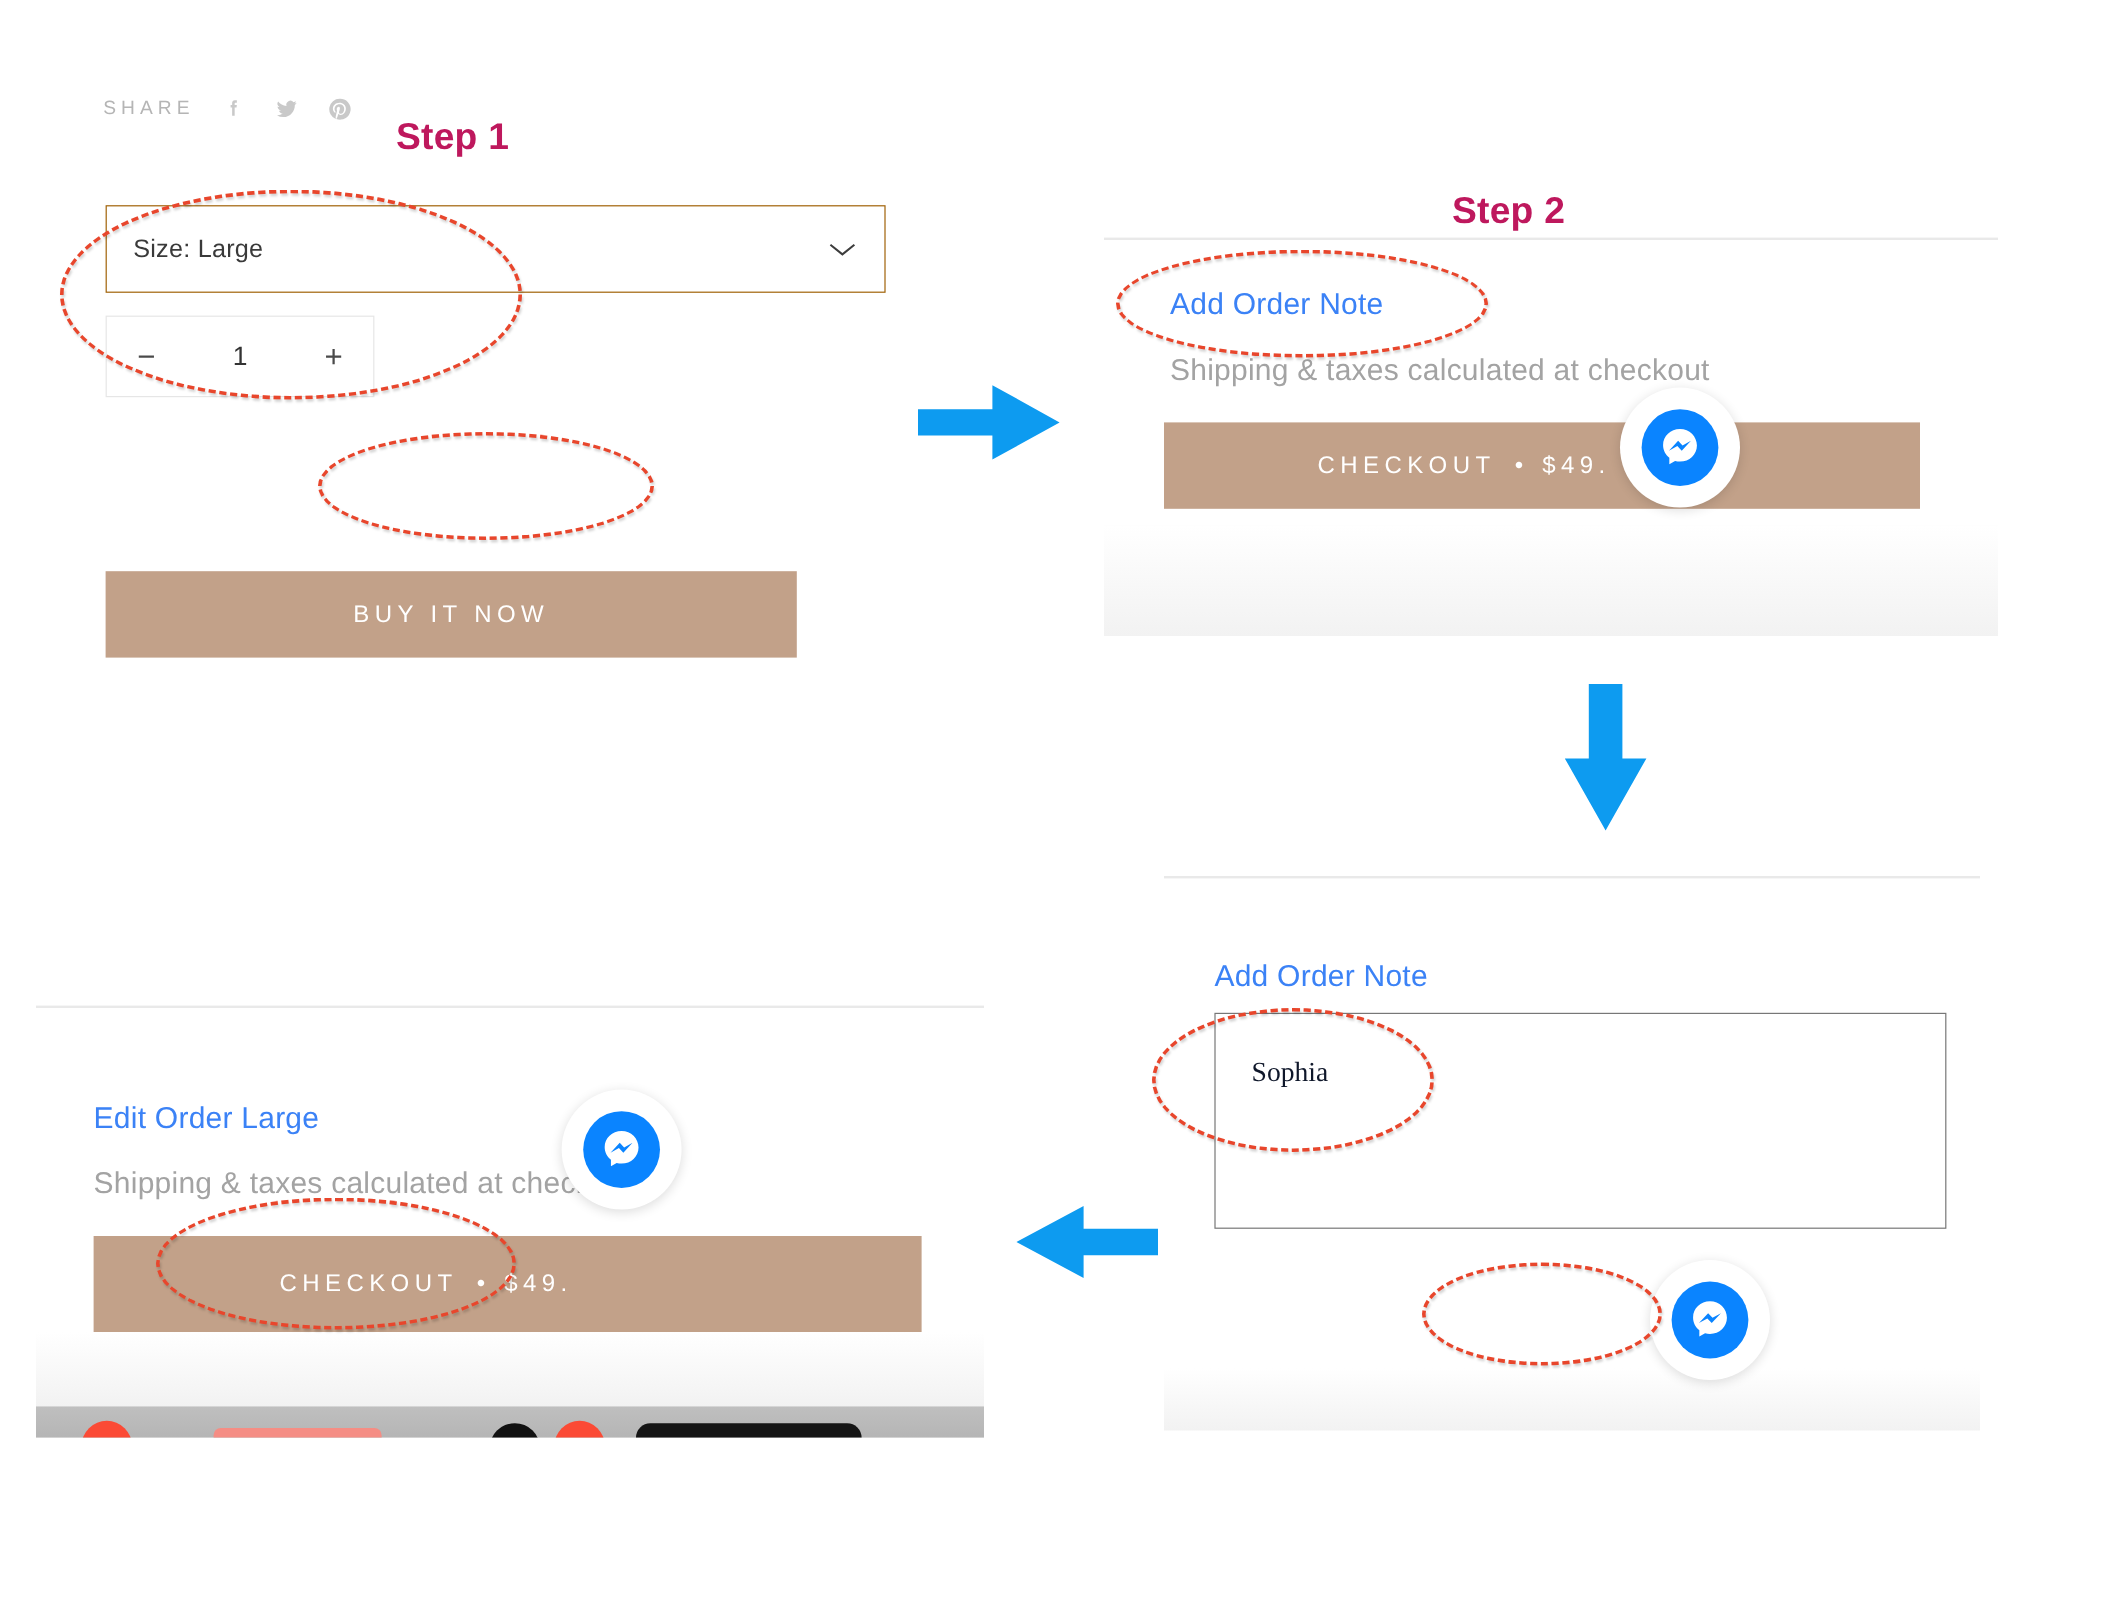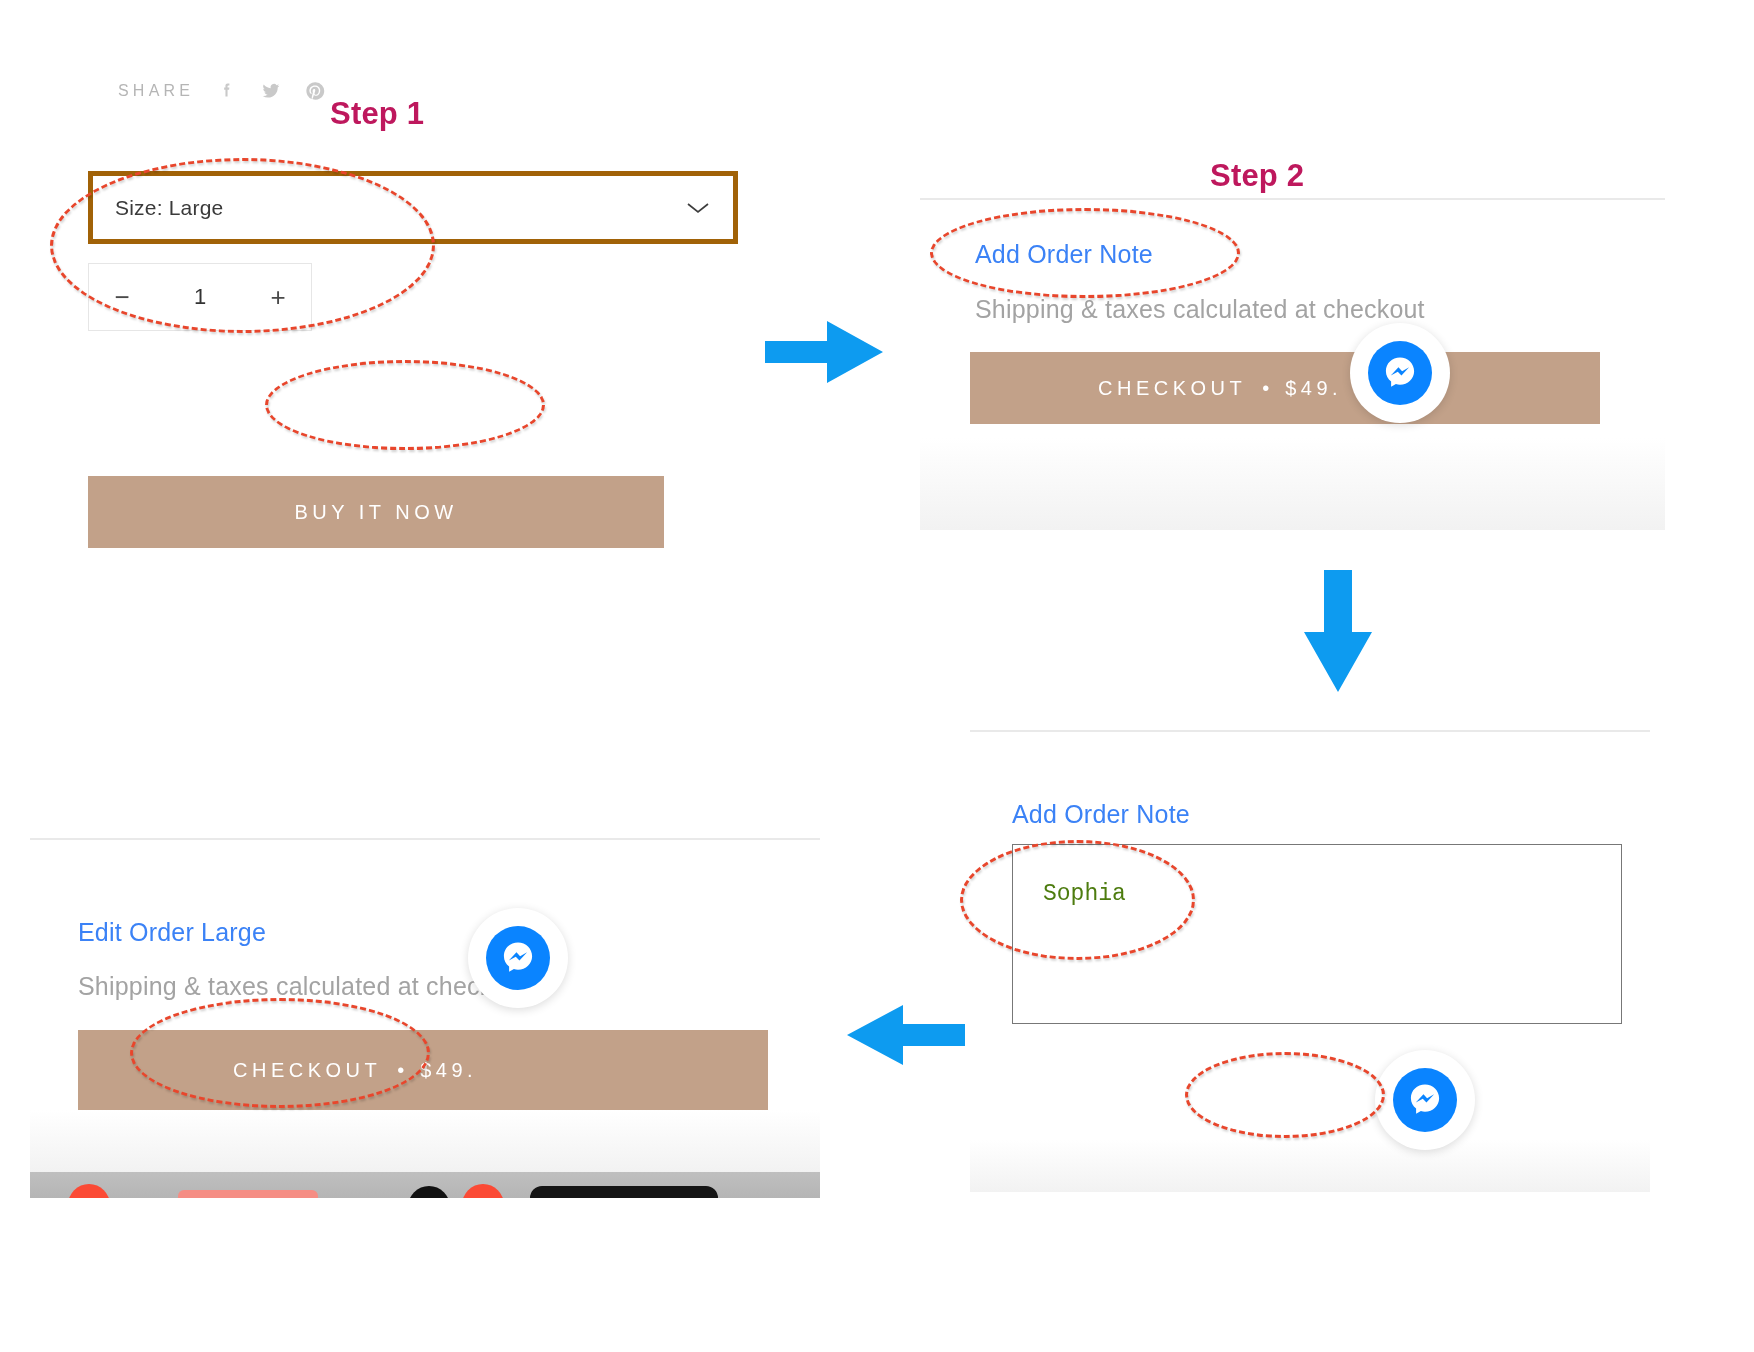--- a/index.html
+++ b/index.html
@@ -30,21 +30,21 @@
   .share-label {
     font-size: 16px; letter-spacing: 4.2px; color: #b5b5b5;
     font-family: "Liberation Sans", sans-serif;
   }
   .share-ic { width: 22px; height: 22px; display: block; }
   .share-ic svg { display: block; }
 
   
   .select-box {
     position: absolute;
-    border: 5px solid #a16207;
+    border: 1px solid #a16207;
     background: #fff;
     display: flex; align-items: center; justify-content: space-between;
     padding: 0 22px 0 22px;
   }
   .select-text {
     font-family: "Liberation Sans", sans-serif;
     font-size: 21px; color: #3a3a3a; letter-spacing: 0.2px;
   }
   .chev { width: 26px; height: 16px; }
 
@@ -102,23 +102,23 @@
     letter-spacing: 0.2px;
     white-space: nowrap;
   }
   .note-area {
     position: absolute;
     border: 1px solid #777777;
     background: #fff;
   }
   .note-text {
     position: absolute;
-    font-family: Liberation Mono, monospace;
+    font-family: Liberation Serif, serif;
     font-size: 23px;
-    color: #4d7c0f;
+    color: #0f172a;
   }
   .drawer-foot {
     position: absolute;
     background: #fafafa;
     background-image: linear-gradient(#ffffff, #f2f2f2);
   }
 
   
   .fab {
     position: absolute;
@@ -150,21 +150,21 @@
   
   .phone-strip { position: absolute; overflow: hidden; }
 </style>
 </head>
 <body>
 
 <div id="stage">
 
   <div class="panel" style="left:0px; top:0px; width:760px; height:560px;">
 
-    <div class="share-row" style="left:86px; top:80px;margin-left:32px;">
+    <div class="share-row" style="left:86px; top:80px;">
       <span class="share-label">SHARE</span>
       <span class="share-ic">
         <svg width="22" height="22" viewBox="0 0 24 24" fill="#c9c9c9">
           <path d="M14.6 8.2h-2V6.9c0-.6.4-.8.7-.8h1.3V3.9h-1.8c-2 0-2.5 1.5-2.5 2.5v1.8H8.9v2.3h1.4V18h2.3v-7.5h1.7l.3-2.3z"></path>
         </svg>
       </span>
       <span class="share-ic">
         <svg width="22" height="22" viewBox="0 0 24 24" fill="#c9c9c9">
           <path d="M21 6.2c-.7.3-1.4.5-2.1.6.8-.5 1.3-1.2 1.6-2.1-.7.4-1.5.7-2.4.9a3.7 3.7 0 0 0-6.4 3.4C8.6 8.8 5.9 7.3 4.1 5a3.7 3.7 0 0 0 1.2 5 3.7 3.7 0 0 1-1.7-.5v.1c0 1.8 1.3 3.3 3 3.6-.3.1-.7.2-1 .2-.2 0-.5 0-.7-.1.5 1.5 1.9 2.6 3.5 2.6A7.5 7.5 0 0 1 3 17.5a10.5 10.5 0 0 0 5.7 1.7c6.8 0 10.6-5.7 10.6-10.6v-.5c.7-.5 1.3-1.2 1.7-1.9z"></path>
         </svg>

